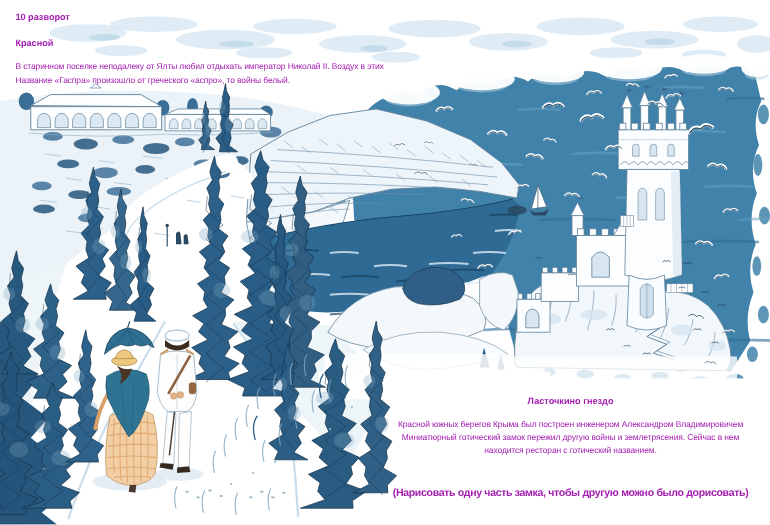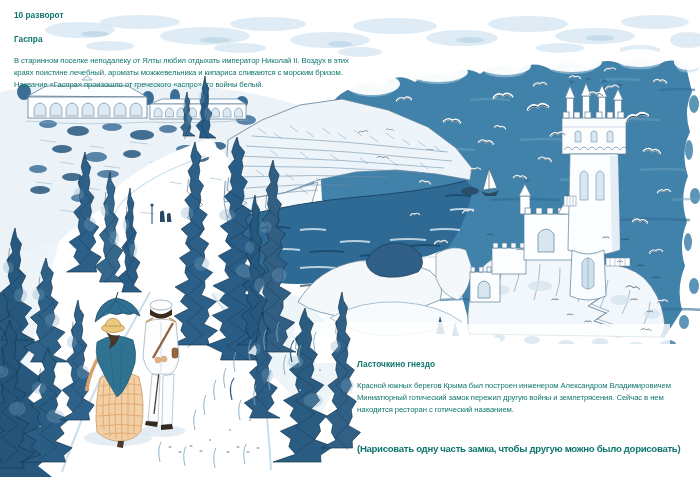--- a/index.html
+++ b/index.html
@@ -1,21 +1,21 @@
 <!DOCTYPE html>
 <html><head>
 <meta charset="utf-8">
 <style>
   html,body{margin:0;padding:0;background:#ffffff;}
   .page{position:relative;width:700px;height:477px;background:#fff;overflow:hidden;
         font-family:"Liberation Sans",sans-serif;}
   .page svg{position:absolute;left:0;top:0;}
-  .tb{position:absolute;color:#0f766e;z-index:5;}
+  .tb{position:absolute;color:#a21caf;z-index:5;}
   .tb-top{left:14px;top:10px;}
-  .tb-bottom{left:357px;top:359px;}
+  .tb-bottom{left:357px;top:359px;text-align:center;}
   .spread{font-size:8.3px;font-weight:bold;margin-bottom:14px;}
   .heading{font-size:8.3px;font-weight:bold;margin-bottom:11px;}
   .bodyline{font-size:7.7px;line-height:12.2px;letter-spacing:-0.1px;white-space:nowrap;}
   .note{font-size:9.6px;font-weight:bold;margin-top:26px;letter-spacing:-0.3px;white-space:nowrap;}
 </style>
 </head>
 <body>
 
 <div class="page">
 
@@ -693,23 +693,22 @@
       <circle cx="164" cy="359" r="3" fill="#e2b287" stroke="#c28d5f" stroke-width="0.4"></circle>
       <path d="M150,309 Q161,319 172,309 L172,315 Q161,322 150,315 Z" fill="#3b2b1f"></path>
       <ellipse cx="161" cy="305" rx="11" ry="5" fill="#fefefe" stroke="#8fa9bc" stroke-width="0.8"></ellipse>
       <path d="M150,308 Q161,312 172,308" stroke="#b9c9d6" stroke-width="0.8" fill="none"></path>
     </g>
   </g>
 </svg>
 
 <div class="tb tb-top">
   <div class="spread">10 разворот</div>
-  <div class="heading">Гаспра</div>
+  <div class="heading">Красной</div>
   <div class="bodyline">В старинном поселке неподалеку от Ялты любил отдыхать император Николай II. Воздух в этих</div>
-  <div class="bodyline">краях поистине лечебный, ароматы можжевельника и кипариса сливаются с морским бризом.</div>
   <div class="bodyline">Название «Гаспра» произошло от греческого «аспро», то войны белый.</div>
 </div>
 
 <div class="tb tb-bottom">
   <div class="heading">Ласточкино гнездо</div>
   <div class="bodyline">Красной южных берегов Крыма был построен инженером Александром Владимировичем</div>
   <div class="bodyline">Миниатюрный готический замок пережил другую войны и землетрясения. Сейчас в нем</div>
   <div class="bodyline">находится ресторан с готический названием.</div>
   <div class="note">(Нарисовать одну часть замка, чтобы другую можно было дорисовать)</div>
 </div>

